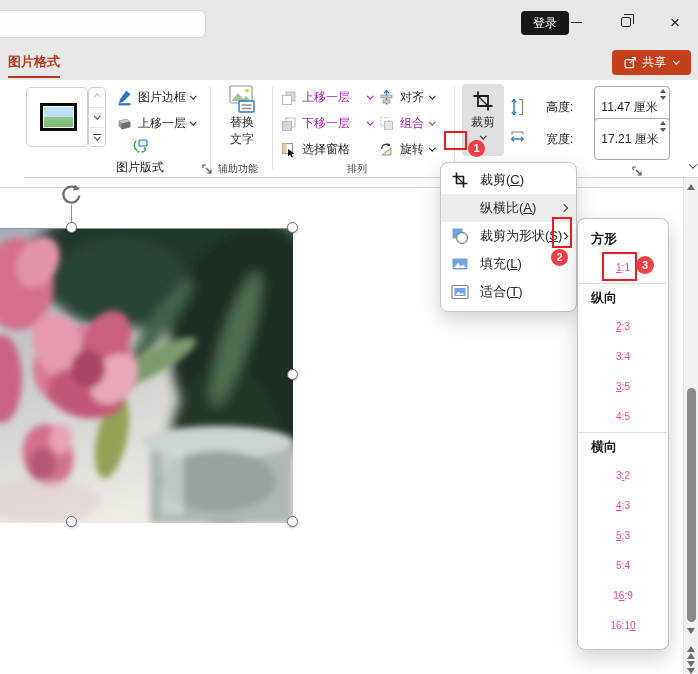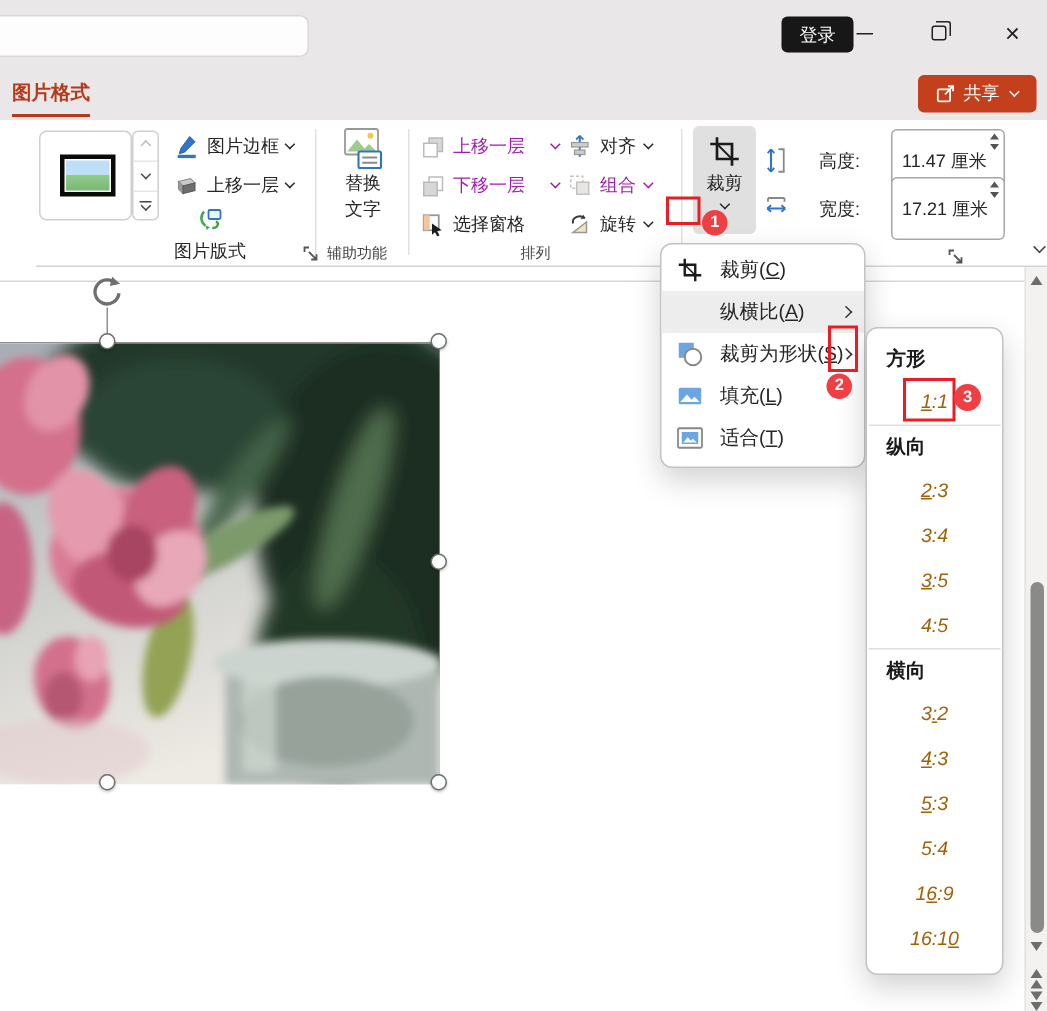--- a/index.html
+++ b/index.html
@@ -92,21 +92,21 @@
   .mi.hl { background:#ededed; }
   .mi-icon { width:18px; height:18px; margin-right:11px; flex:0 0 auto; }
   .mi-icon.empty { visibility:hidden; }
   .mi-label { flex:1; white-space:nowrap; }
   .mi-arrow { color:#333; }
   .key { text-decoration:underline; }
 
   .submenu { position:absolute; left:577px; top:218px; width:92px; background:#fff; border:1px solid #c5c3c1; border-radius:8px;
              box-shadow:0 8px 20px rgba(0,0,0,.18); padding:6px 0 8px 0; z-index:20; }
   .sub-h { height:28px; line-height:28px; padding-left:13px; font-size:13px; font-weight:bold; color:#1b1b1b; }
-  .sub-r { height:30px; line-height:30px; text-align:center; font-size:13px; color:#a16207;font-style:italic; }
+  .sub-r { height:30px; line-height:30px; text-align:center; font-size:10px; color:#ec4899; }
   .sub-sep { height:1px; background:#e1dfdd; margin:0 1px; }
 
   
   .ann-rect { position:absolute; border:2.5px solid #ec1c24; z-index:30; }
   .ann-badge { position:absolute; width:17px; height:17px; border-radius:50%; background:#ee3f44; color:#fff;
                font-size:11px; font-weight:bold; text-align:center; line-height:17px; z-index:31; }
   .r1 { left:444px; top:131px; width:23px; height:19px; }
   .b1 { left:468px; top:140px; }
   .r2 { left:552px; top:217px; width:20px; height:31px; }
   .b2 { left:551px; top:249px; }

